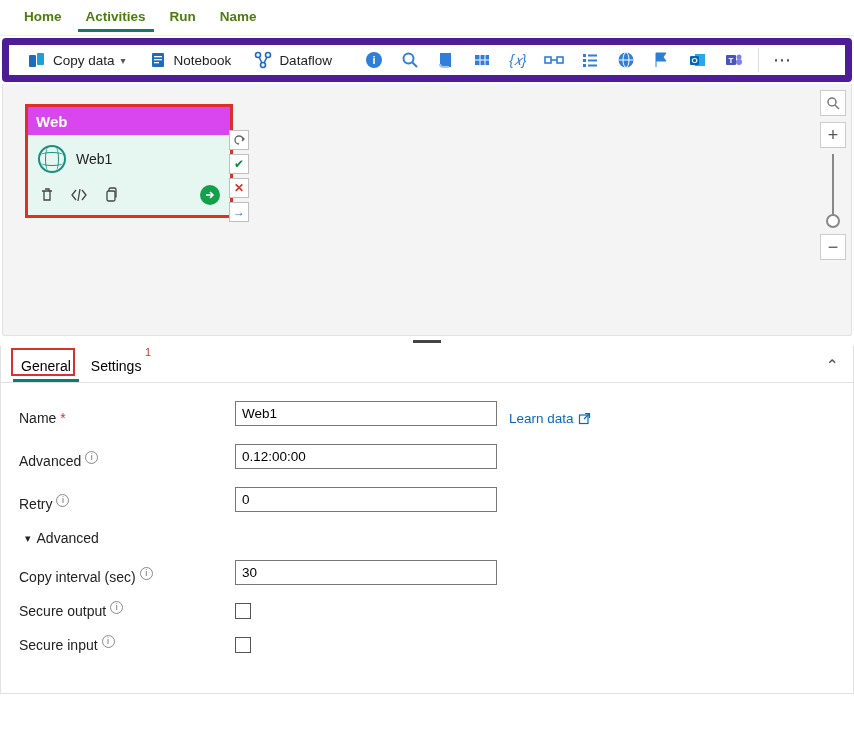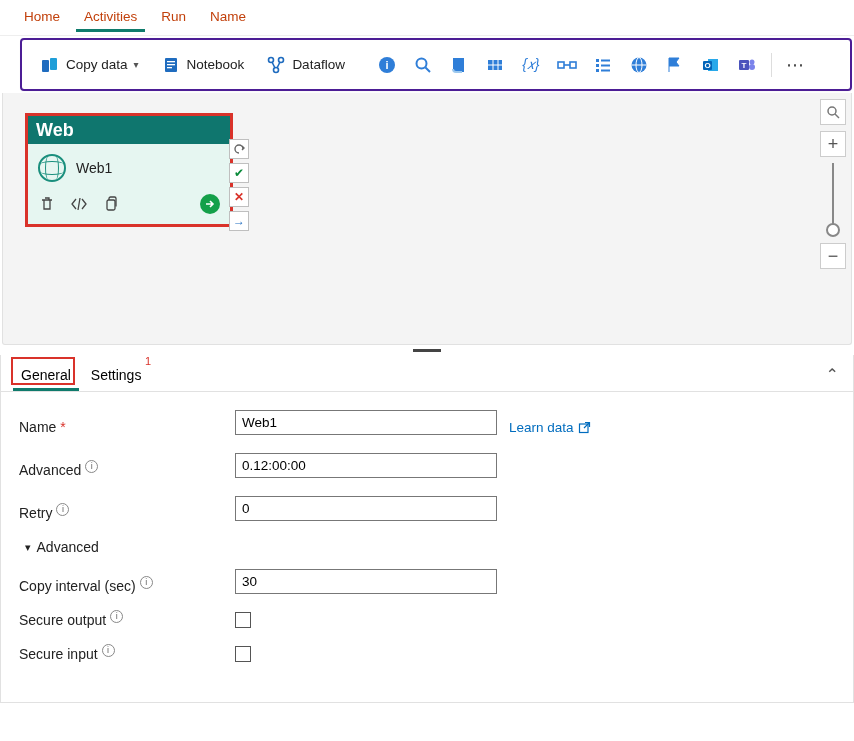--- a/index.html
+++ b/index.html
@@ -1,29 +1,29 @@
 <!DOCTYPE html>
 <html><head>
 <meta charset="utf-8">
 <style>
   * { box-sizing: border-box; font-family: "Segoe UI", Arial, sans-serif; }
   html, body { margin: 0; padding: 0; width: 854px; height: 741px; background: #fff; color: #222; }
   
   .top-tabs { display: flex; align-items: center; height: 36px; padding: 0 12px; border-bottom: 1px solid #eee; font-size: 13.5px; }
-  .top-tab { padding: 6px 12px 8px; cursor: pointer; color: #c2410c; position: relative; }
+  .top-tab { padding: 6px 12px 8px; cursor: pointer; color: #4d7c0f; position: relative; font-weight: bold; }
   .top-tab.active::after { content:""; position:absolute; left:4px; right:4px; bottom:0; height:3px; background:#0f7b6c; }
   
-  .toolbar { display:flex; align-items:center; height:53px; padding: 4px 10px; gap: 6px; border:2px solid #4c1d95; border-radius:4px; margin:2px 2px 0 20px; box-shadow:0 1px 2px rgba(0,0,0,.03); }
+  .toolbar { display:flex; align-items:center; height:44px; padding: 4px 10px; gap: 6px; border:7px solid #4c1d95; border-radius:4px; margin:2px 2px 0 2px; box-shadow:0 1px 2px rgba(0,0,0,.03); }
   .tb-btn { display:flex; align-items:center; gap:6px; padding:4px 8px; border-radius:3px; cursor:pointer; font-size:13.5px; }
   .icon-box { width:20px; height:20px; display:flex; align-items:center; justify-content:center; }
   .sep { flex:0 0 1px; height:24px; background:#ddd; margin:0 8px; }
   
   .canvas { position:relative; height:252px; background:#f4f4f4; border:1px solid #e1e1e1; margin:2px 2px 0 2px; border-top:none; border-radius:0 0 3px 3px; overflow:hidden; }
   .activity-node { position:absolute; left:22px; top:20px; width:208px; border:3px solid #d9322a; background:#e6f6f1; }
-  .node-header { height:28px; background:#0f766e; color:#fff; font-size:18px; font-weight:600; display:flex; align-items:center; padding:0 8px; }
+  .node-header { height:28px; background:#d946ef; color:#fff; font-size:15px; font-weight:600; display:flex; align-items:center; padding:0 8px; }
   .node-body { display:flex; align-items:center; gap:10px; padding:10px 10px 4px; }
   .globe { width:28px; height:28px; border:2px solid #1a8f7d; border-radius:50%; position:relative; }
   .globe::before,.globe::after { content:""; position:absolute; border:1px solid #1a8f7d; }
   .globe::before { left:50%; top:0; bottom:0; width:50%; transform:translateX(-50%); border-radius:50%/100%; border-top:none;border-bottom:none;}
   .globe::after { top:50%; left:0; right:0; height:50%; transform:translateY(-50%); border-radius:100%/50%; border-left:none;border-right:none;}
   .node-title { font-size:14px; color:#222; }
   .node-actions { display:flex; align-items:center; gap:14px; padding:8px 10px 10px; }
   .node-action { width:18px; height:18px; display:flex; align-items:center; justify-content:center; color:#444; cursor:pointer;}
   .run-btn { width:20px; height:20px; border-radius:50%; background:#14a04a; display:flex; align-items:center; justify-content:center; margin-left:auto; cursor:pointer;}
   .side-tab { position:absolute; width:20px; height:20px; border:1px solid #bfbfbf; background:#fff; display:flex; align-items:center; justify-content:center; font-size:12px; cursor:pointer;}

